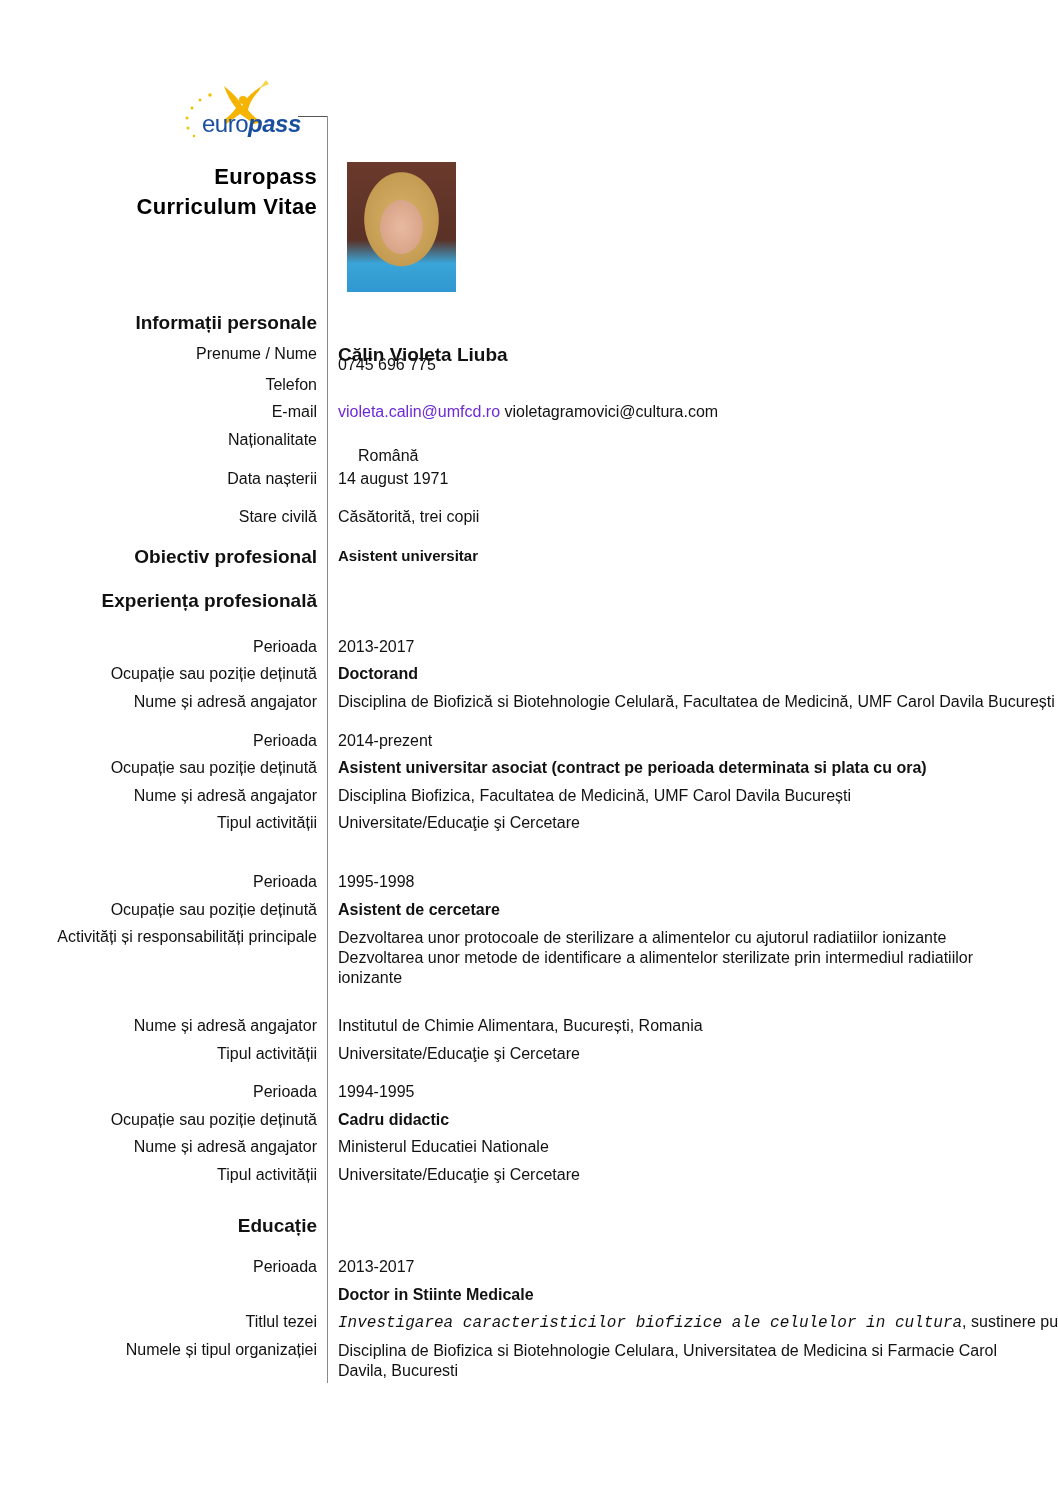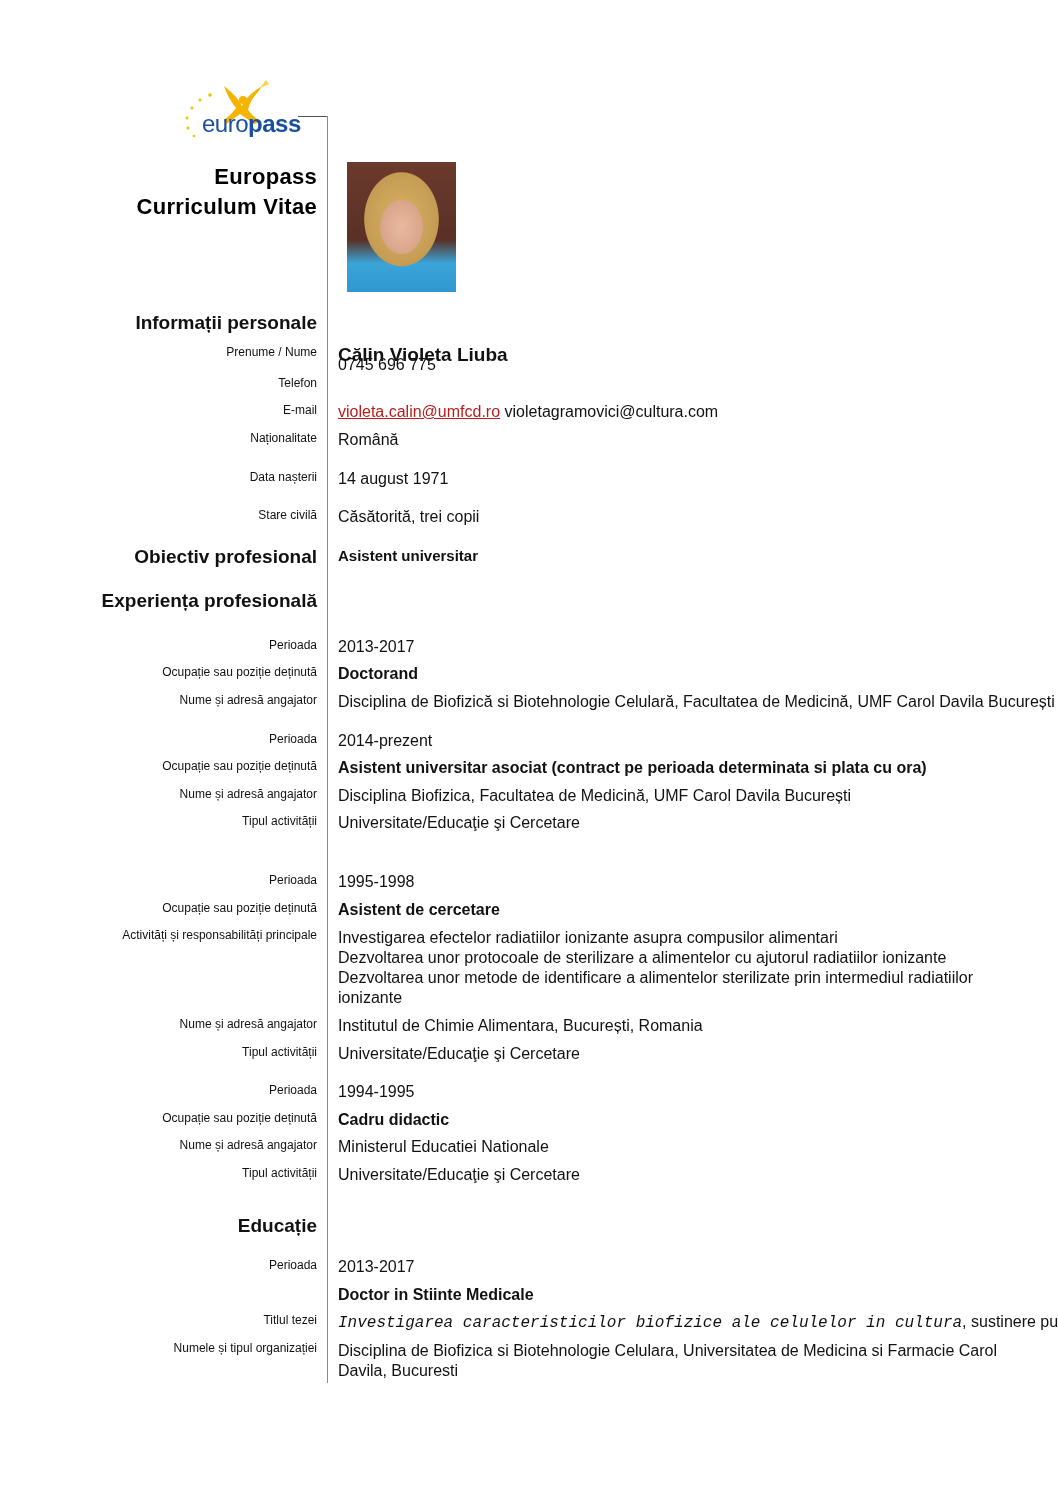--- a/index.html
+++ b/index.html
@@ -1,33 +1,33 @@
 <!DOCTYPE html>
 <html><head>
 <meta charset="utf-8">
 <style>
   html, body { margin:0; padding:0; background:#ffffff; }
   body { width:1058px; height:1497px; position:relative; overflow:hidden;
          font-family:"Liberation Sans", sans-serif; color:#000; }
   .logo { position:absolute; left:184px; top:78px; width:150px; height:66px; }
   .logo-text { position:absolute; left:18px; top:32px; font-size:24px; color:#1a4fa0; letter-spacing:-0.5px; }
-  .logo-text b { font-weight:bold;margin-top:36px; }
+  .logo-text b { font-style:italic; font-weight:bold;margin-top:36px; }
   .hline { position:absolute; left:298px; top:116px; width:30px; height:1px; background:#555; }
   .vline { position:absolute; left:327px; top:116px; width:1px; height:1267px; background:#8a8a8a; }
   .cv-title { position:absolute; right:741px; top:162px; text-align:right; font-size:22px; font-weight:bold; line-height:30px; letter-spacing:0.3px; }
   .photo { position:absolute; left:347px; top:162px; width:109px; height:130px;
            background: radial-gradient(ellipse 30px 38px at 50% 50%, #e8b9a0 0%, #d9a58a 70%, transparent 72%),
                        radial-gradient(ellipse 46px 58px at 50% 44%, #d6b368 0%, #c59b52 80%, transparent 82%),
                        linear-gradient(180deg, #6a3a2c 0%, #5a3126 60%, #3aa5d8 78%, #2f98d0 100%); }
-  .lab { position:absolute; right:741px; text-align:right; font-size:12px; color:#111; white-space:nowrap; }
+  .lab { position:absolute; right:741px; text-align:right; font-size:16px; color:#111; white-space:nowrap; }
   .val { position:absolute; left:338px; font-size:16px; color:#111; white-space:nowrap; }
   .sec { font-size:19px; font-weight:bold; }
   .b { font-weight:bold; }
   .name { font-size:19px; font-weight:bold; }
-  .val a { color:#b91c1c; text-decoration:underline; }
+  .val a { color:#6d28d9; }
   .multi { white-space:normal; width:660px; line-height:20px; }
   .i { font-style:italic;font-family:Liberation Mono, monospace; }
 </style>
 </head>
 <body>
 
 <div class="logo">
   <svg width="150" height="66" style="position:absolute;left:0;top:0;">
     <g fill="#f2c200">
       <circle cx="4" cy="50" r="1.5"></circle>
@@ -57,21 +57,21 @@
 <div class="lab" style="top:345px;">Prenume / Nume</div>
 <div class="val name" style="top:344px;">Călin Violeta Liuba</div>
 
 <div class="lab" style="top:376px;">Telefon</div>
 <div class="val" style="top:356px;">0745 696 775</div>
 
 <div class="lab" style="top:403px;margin-left:40px;">E-mail</div>
 <div class="val" style="top:403px;"><a>violeta.calin@umfcd.ro</a><span> violetagramovici@cultura.com</span></div>
 
 <div class="lab" style="top:431px;">Naționalitate</div>
-<div class="val" style="top:431px;">Română</div>
+<div class="val" style="top:447px;margin-left:20px;">Română</div>
 
 <div class="lab" style="top:470px;">Data nașterii</div>
 <div class="val" style="top:470px;">14 august 1971</div>
 
 <div class="lab" style="top:508px;">Stare civilă</div>
 <div class="val" style="top:508px;">Căsătorită, trei copii</div>
 
 <div class="lab sec" style="top:546px;">Obiectiv profesional</div>
 <div class="val b" style="top:547px;font-size:15px;">Asistent universitar</div>
 
@@ -92,21 +92,20 @@
 <div class="val" style="top:787px;">Disciplina Biofizica, Facultatea de Medicină, UMF Carol Davila București</div>
 <div class="lab" style="top:814px;">Tipul activității</div>
 <div class="val" style="top:814px;">Universitate/Educaţie şi Cercetare</div>
 
 <div class="lab" style="top:873px;">Perioada</div>
 <div class="val" style="top:873px;">1995-1998</div>
 <div class="lab" style="top:901px;">Ocupație sau poziție deținută</div>
 <div class="val b" style="top:901px;">Asistent de cercetare</div>
 <div class="lab" style="top:928px;">Activități și responsabilități principale</div>
 <div class="val multi" style="top:928px;">
-  <div>Investigarea efectelor radiatiilor ionizante asupra compusilor alimentari</div>
   <div>Dezvoltarea unor protocoale de sterilizare a alimentelor cu ajutorul radiatiilor ionizante</div>
   <div>Dezvoltarea unor metode de identificare a alimentelor sterilizate prin intermediul radiatiilor ionizante</div>
 </div>
 <div class="lab" style="top:1017px;">Nume și adresă angajator</div>
 <div class="val" style="top:1017px;">Institutul de Chimie Alimentara,  București, Romania</div>
 <div class="lab" style="top:1045px;">Tipul activității</div>
 <div class="val" style="top:1045px;">Universitate/Educaţie şi Cercetare</div>
 
 <div class="lab" style="top:1083px;">Perioada</div>
 <div class="val" style="top:1083px;">1994-1995</div>

